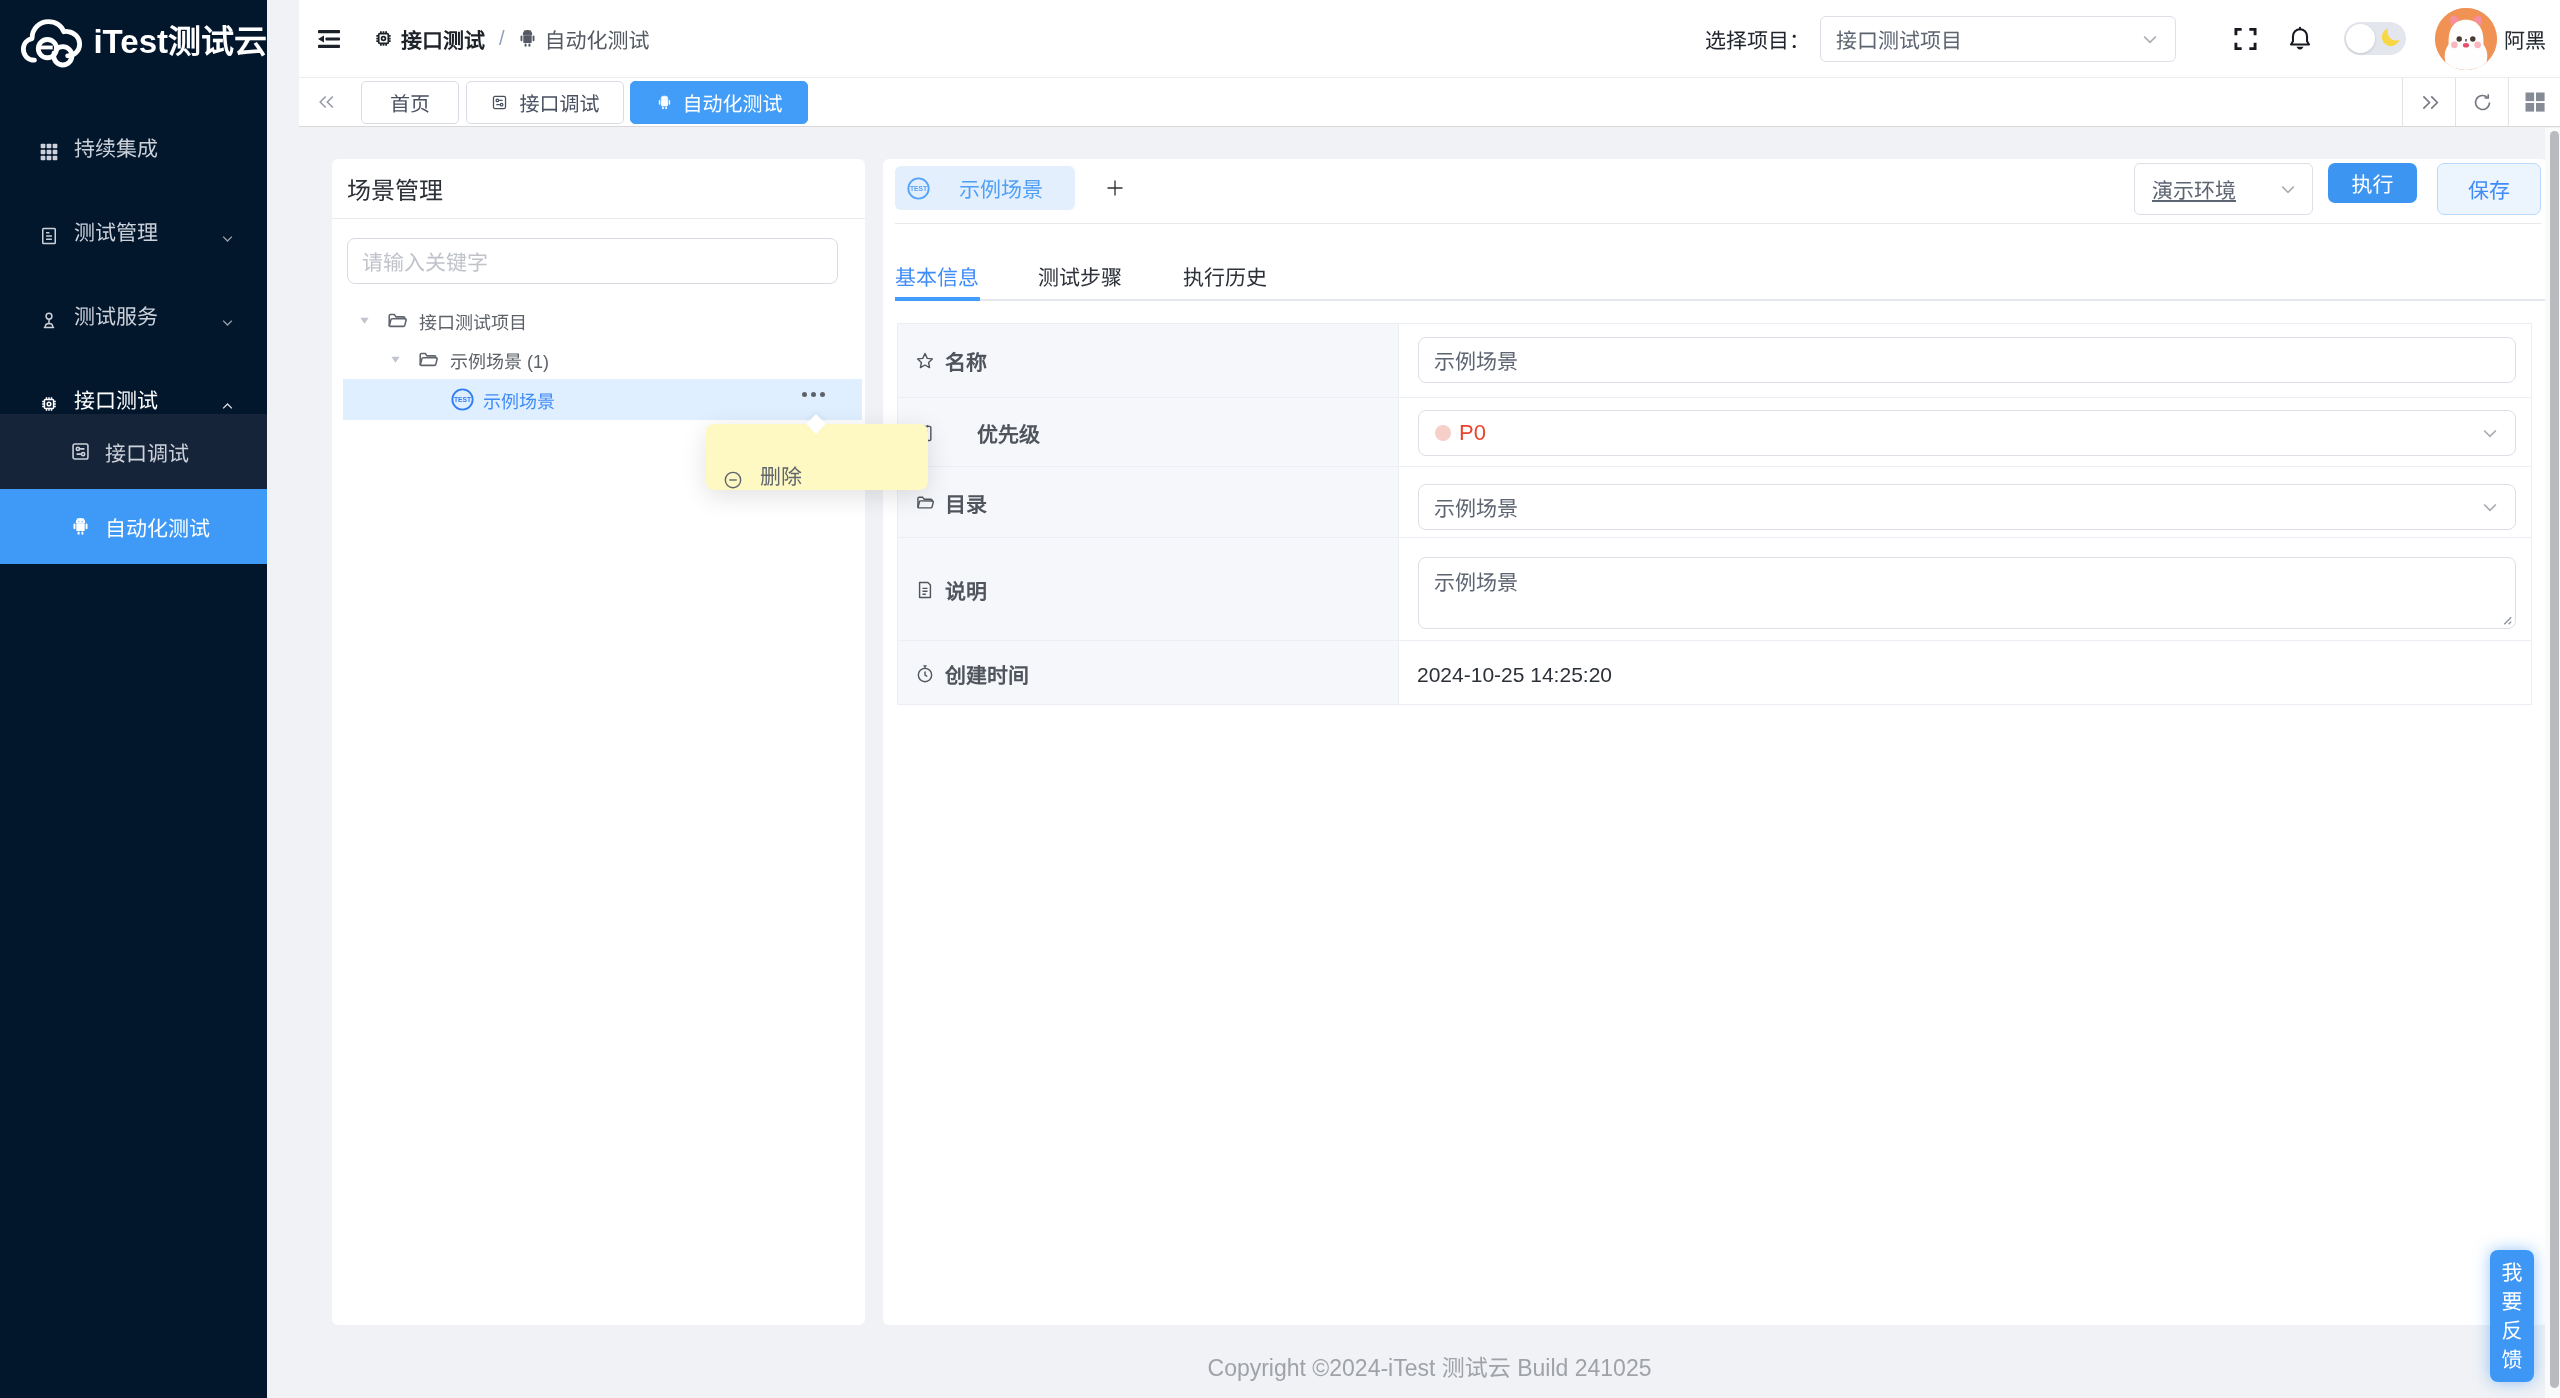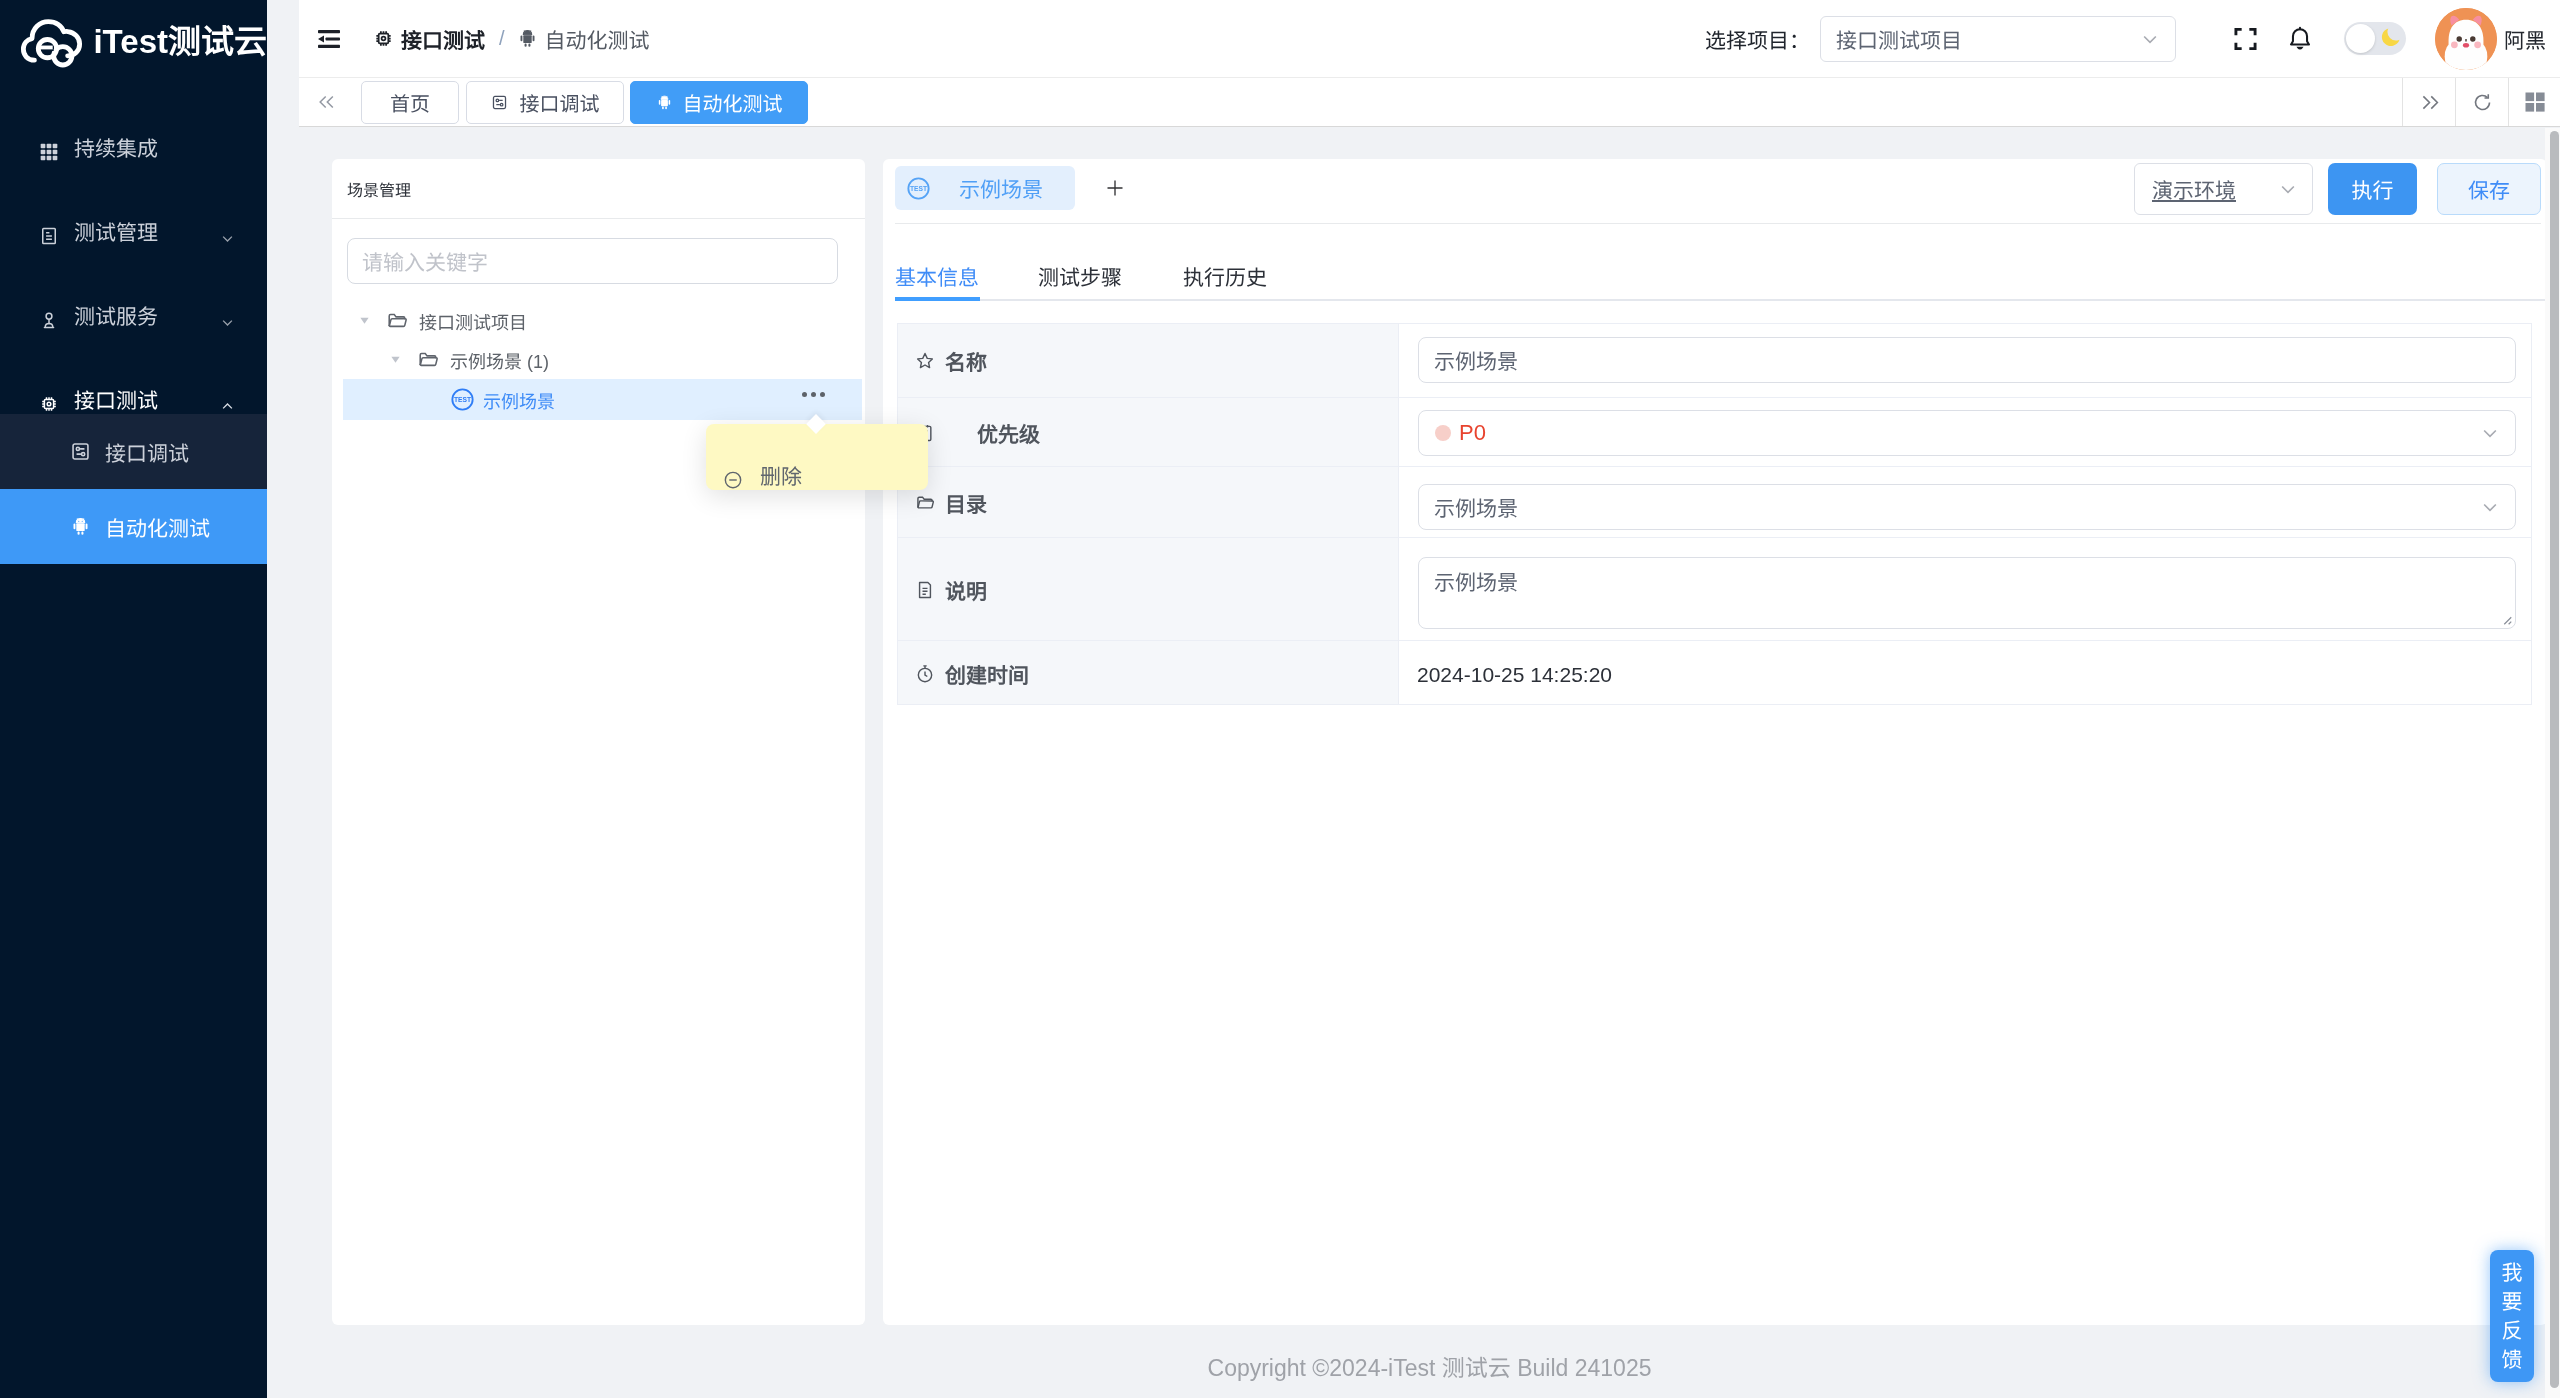--- a/index.html
+++ b/index.html
@@ -245,21 +245,21 @@
           <rect x="2.5" y="13" width="8.6" height="8.6"></rect>
           <rect x="13" y="13" width="8.6" height="8.6"></rect>
         </svg>
     </div>
   </div>
 </div>
 
 <div class="main">
   <div class="card card-left">
     <div style="height:60px;border-bottom:1px solid #e8eaec;display:flex;align-items:center;padding-left:15px;">
-      <span style="font-size:16px;color:#2c3038;">场景管理</span>
+      <span style="font-size:24px;color:#2c3038;">场景管理</span>
     </div>
     <div style="margin:19px 27px 0 15px;height:46px;border:1px solid #d7dbe2;border-radius:8px;display:flex;align-items:center;padding:0 14px;">
       <span style="font-size:21px;color:#c0c3ca;">请输入关键字</span>
     </div>
     <div style="margin-top:17px;position:relative;">
       <div style="height:39px;display:flex;align-items:center;">
         <svg style="width:11px;height:11px;margin-left:27px;flex:none;" viewBox="0 0 12 12" fill="#c0c4cc">
             <path d="M1.5 3h9L6 9.5z"></path>
           </svg>
         <svg style="width:22px;height:22px;margin-left:16px;flex:none;" viewBox="0 0 24 24" fill="none" stroke="#5f646c" stroke-width="1.7">
@@ -315,21 +315,21 @@
       <svg style="width:20px;height:20px;" viewBox="0 0 24 24" fill="none" stroke="#303133" stroke-width="1.6">
           <path d="M12 3v18M3 12h18"></path>
         </svg>
     </div>
     <div style="position:absolute;left:1251px;top:4px;width:179px;height:52px;border:1px solid #dcdfe6;border-radius:6px;background:#fff;display:flex;align-items:center;padding:0 14px 0 17px;">
       <span style="font-size:21px;color:#5d6472;text-decoration:underline;">演示环境</span>
       <svg style="width:20px;height:20px;margin-left:auto;" viewBox="0 0 24 24" fill="none" stroke="#a8abb2" stroke-width="2">
           <path d="M5 9l7 7 7-7"></path>
         </svg>
     </div>
-    <div style="position:absolute;left:1445px;top:4px;width:89px;height:52px;background:#3d95f2;border-radius:7px;color:#fff;font-size:21px;display:flex;align-items:center;justify-content:center;">执行</div>
+    <div style="position:absolute;left:1445px;top:4px;width:89px;height:40px;background:#3d95f2;border-radius:7px;color:#fff;font-size:21px;display:flex;align-items:center;justify-content:center;">执行</div>
     <div style="position:absolute;left:1554px;top:4px;width:104px;height:52px;background:#ecf4fd;border:1px solid #b9dbfb;border-radius:7px;color:#3f8cf7;font-size:21px;display:flex;align-items:center;justify-content:center;">保存</div>
     <div style="position:absolute;left:12px;width:1646px;top:64px;height:1px;background:#e8eaec;"></div>
 
     <div style="position:absolute;left:12px;top:102px;font-size:21px;color:#3f8cf7;">基本信息</div>
     <div style="position:absolute;left:155px;top:102px;font-size:21px;color:#2c3038;">测试步骤</div>
     <div style="position:absolute;left:300px;top:102px;font-size:21px;color:#2c3038;">执行历史</div>
     <div style="position:absolute;left:12px;right:0;top:140px;height:2px;background:#e4e7ed;"></div>
     <div style="position:absolute;left:12px;top:138px;width:85px;height:4px;background:#409eff;"></div>
 
     <div style="position:absolute;left:14px;top:164px;width:1635px;height:382px;border:1px solid #ebeef5;">

